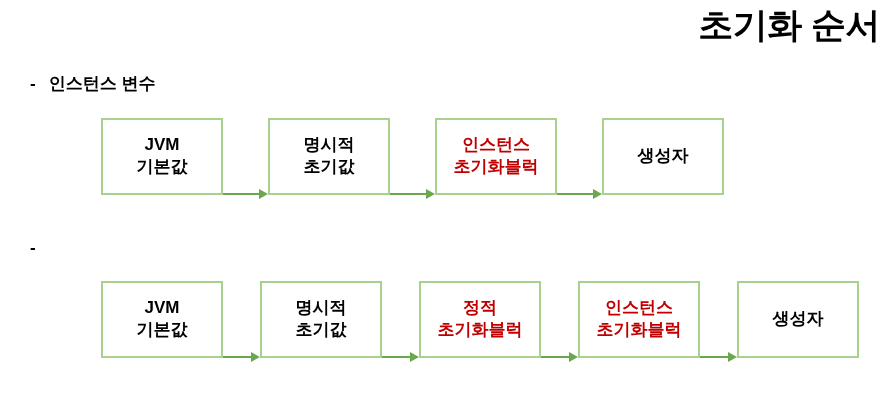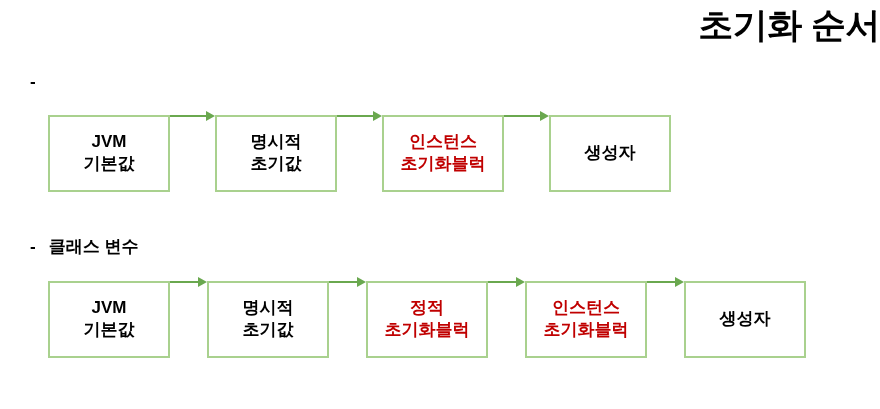--- a/index.html
+++ b/index.html
@@ -38,22 +38,22 @@
   }
   .section-label .dash {
     margin-right: 13px;
   }
   .section-1 .section-label { margin-top: 27px; }
   .section-1 .flow-row   { margin-top: 23px; }
   .section-2 .section-label { margin-top: 43px; }
   .section-2 .flow-row   { margin-top: 23px; }
   .flow-row {
     display: flex;
-    align-items: flex-start;
-    margin-left: 48px;
+    align-items: flex-end;
+    margin-left: 101px;
   }
   .box {
     width: 122px;
     min-height: 77px;
     border: 2px solid var(--box-border);
     background: #ffffff;
     display: flex;
     flex-direction: column;
     justify-content: center;
     align-items: center;
@@ -86,20 +86,21 @@
   }
 </style>
 </head>
 <body>
 
 <h1 class="title">초기화 순서</h1>
 
 <div class="section section-1">
   <div class="section-label">
     <span class="dash">-</span>
+    <span>인스턴스 변수</span>
   </div>
   <div class="flow-row">
     <div class="box">
       <span>JVM</span>
       <span>기본값</span>
     </div>
     <div class="arrow"></div>
     <div class="box">
       <span>명시적</span>
       <span>초기값</span>
@@ -112,21 +113,20 @@
     <div class="arrow"></div>
     <div class="box">
       <span>생성자</span>
     </div>
   </div>
 </div>
 
 <div class="section section-2">
   <div class="section-label">
     <span class="dash">-</span>
-    <span>클래스 변수</span>
   </div>
   <div class="flow-row">
     <div class="box">
       <span>JVM</span>
       <span>기본값</span>
     </div>
     <div class="arrow"></div>
     <div class="box">
       <span>명시적</span>
       <span>초기값</span>

